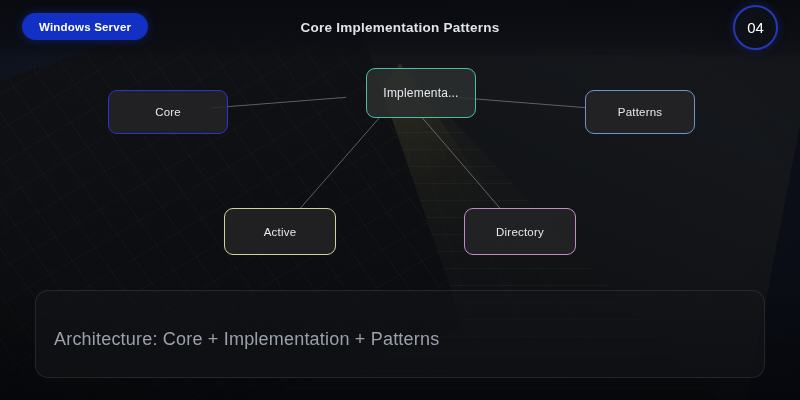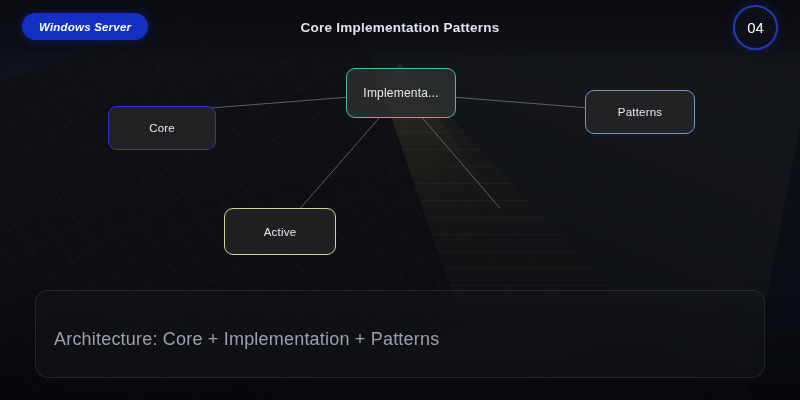--- a/index.html
+++ b/index.html
@@ -90,21 +90,20 @@
     background:linear-gradient(180deg, rgba(10,11,16,0.92) 0%, rgba(11,13,20,0.72) 70%, rgba(12,14,22,0.30) 100%);
     z-index:6;
   }
   .badge {
     position:absolute; left:22px; top:13px; height:27px;
     padding:0 17px; border-radius:14px;
     background:#1230c4;
     color:#ffffff; font-size:11.5px; font-weight:bold;
     display:flex; align-items:center; letter-spacing:0.2px;
     box-shadow:0 0 10px rgba(24,52,190,0.45);
-    font-style:italic;
   }
   .slide-title {
     position:absolute; left:0; top:20px; width:800px; text-align:center;
     color:#dfe3ea; font-size:13.5px; font-weight:bold; letter-spacing:0.25px;
   }
   .page-circle {
     position:absolute; right:22px; top:5px; width:45px; height:45px;
     border-radius:50%; border:2px solid #2438b8; background:#0e1018;
     display:flex; align-items:center; justify-content:center;
     color:#ffffff; font-size:15px; font-weight:normal;
@@ -119,20 +118,21 @@
     position:absolute; z-index:5;
     display:flex; align-items:center; justify-content:center;
     border-radius:9px; border:1.6px solid #888;
     background:rgba(38,38,40,0.80);
     color:#e6e8ec; font-size:11.5px; letter-spacing:0.2px;
     text-align:center; padding:0 8px; overflow:hidden; white-space:nowrap;
   }
   .node.center {
     background:rgba(44,46,46,0.86);
     font-size:12px;
+    margin-left:20px;
   }
 
   
   .caption-panel {
     position:absolute; left:35px; top:290px; width:730px; height:88px;
     border:1px solid rgba(150,155,170,0.16);
     border-radius:13px;
     background:rgba(20,21,26,0.55);
     z-index:5;
   }
@@ -178,28 +178,31 @@
     <div class="page-circle">04</div>
   </div>
 
   <svg class="edges" viewBox="0 0 800 400">
       <line x1="346" y1="97.33609958506224" x2="212" y2="107.90041493775934" stroke="#9aa0ac" stroke-width="1" stroke-opacity="0.55"></line>
       <line x1="456" y1="97.3723849372385" x2="585" y2="107.6276150627615" stroke="#9aa0ac" stroke-width="1" stroke-opacity="0.55"></line>
       <line x1="379.15884476534296" y1="118" x2="300.53068592057764" y2="208" stroke="#9aa0ac" stroke-width="1" stroke-opacity="0.55"></line>
       <line x1="422.4801444043321" y1="118" x2="499.8086642599278" y2="208" stroke="#9aa0ac" stroke-width="1" stroke-opacity="0.55"></line>
     </svg>
   <div class="canvas">
-      <div class="node" style="left: 108px; top: 90px; width: 108px; height: 44px; border-color: rgb(43, 53, 207); margin-top: 16px;">
+      <div class="node" style="left: 108px; top: 90px; width: 120px; height: 44px; border-color: rgb(43, 53, 207);">
         <span>Core</span>
       </div>
       <div class="node" style="left: 585px; top: 90px; width: 110px; height: 44px; border-color: rgb(107, 151, 196);">
         <span>Patterns</span>
       </div>
       <div class="node" style="left: 224px; top: 208px; width: 112px; height: 47px; border-color: rgb(210, 211, 154);">
         <span>Active</span>
+      </div>
+      <div class="node" style="left: 464px; top: 208px; width: 112px; height: 47px; border-color: rgb(196, 138, 196);">
+        <span>Directory</span>
       </div>
       <div class="node center" style="left: 346px; top: 68px; width: 110px; height: 50px; border-color: rgb(76, 191, 160);">
         <span>Implementa...</span>
       </div>
     </div>
 
   <div class="caption-panel">
     <div class="caption-text">Architecture: Core + Implementation + Patterns</div>
   </div>
 

